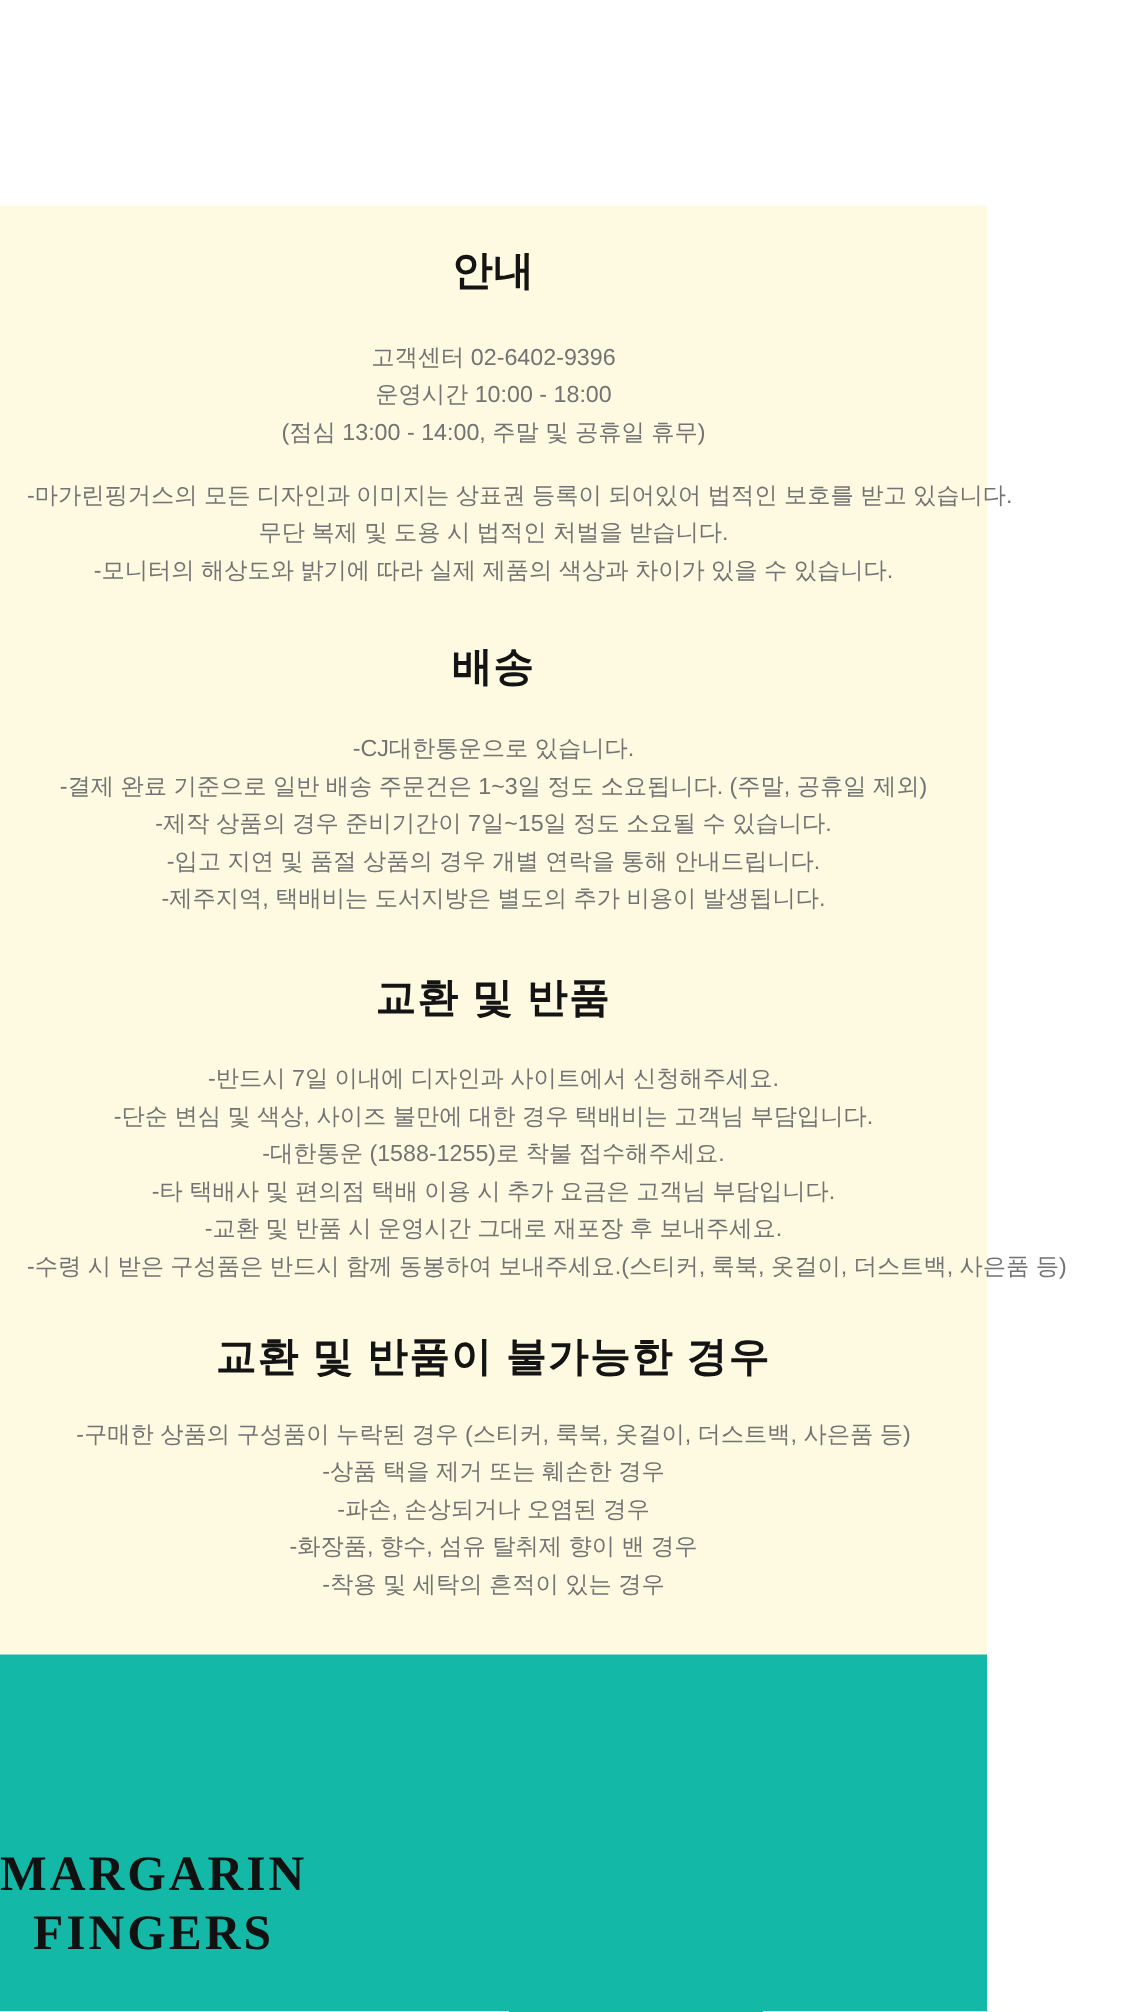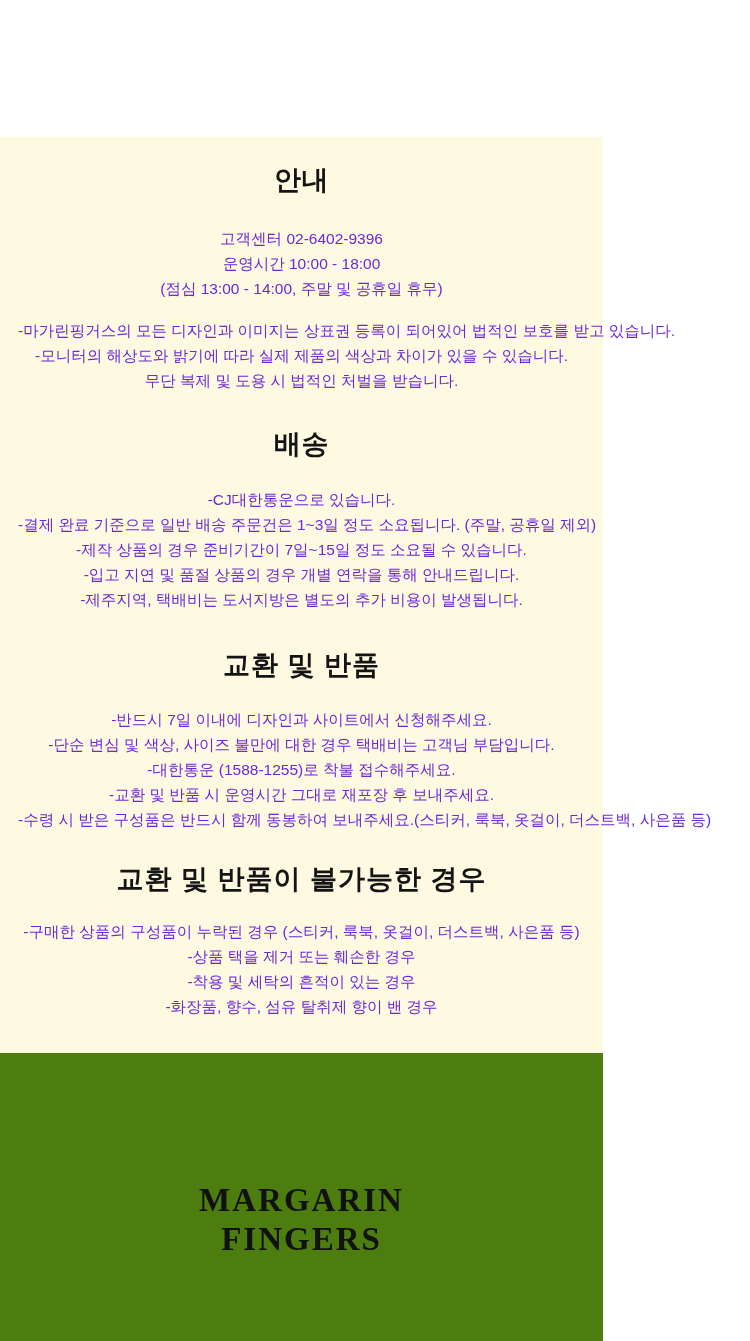--- a/index.html
+++ b/index.html
@@ -9,21 +9,21 @@
   }
   body {
     width: 750px;
     height: 1341px;
     font-family: "Liberation Sans", "DejaVu Sans", sans-serif;
     color: #1a1a1a;
     position: relative;
     overflow: hidden;
   }
   .page {
-    width: 603px;
+    width: 658px;
     height: 1341px;
     display: flex;
     flex-direction: column;
     background: #ffffff;
   }
   .top-spacer {
     height: 137px;
     background: #ffffff;
     flex: none;
   }
@@ -49,38 +49,37 @@
     letter-spacing: 1px;
   }
   .lines {
     margin: 0 auto;
     padding: 0;
     list-style: none;
   }
   .lines li {
     font-size: 15.5px;
     line-height: 25px;
-    color: #6d28d9;
+    color: #737373;
     white-space: nowrap;
   }
   .blk-gap-1 { height: 28px; }
   .blk-gap-2 { height: 17px; }
   .blk-gap-3 { height: 34px; }
   .blk-gap-4 { height: 25px; }
   .blk-gap-5 { height: 36px; }
   .blk-gap-6 { height: 24px; }
   .blk-gap-7 { height: 30px; }
   .blk-gap-8 { height: 22px; }
 
   .bottom-area {
     flex: 1;
-    background: #4d7c0f;
+    background: #14b8a6;
     display: flex;
     align-items: flex-start;
-    justify-content: center;
     padding-top: 128px;
     box-sizing: border-box;
   }
   .brand {
     text-align: center;
     font-family: "Liberation Serif", "DejaVu Serif", serif;
     font-weight: bold;
     color: #111111;
     line-height: 1.18;
   }
@@ -102,22 +101,22 @@
       <h2 class="section-title">안내</h2>
       <div class="blk-gap-1"></div>
       <ul class="lines">
         <li>고객센터 02-6402-9396</li>
         <li>운영시간 10:00 - 18:00</li>
         <li>(점심 13:00 - 14:00, 주말 및 공휴일 휴무)</li>
       </ul>
       <div class="blk-gap-2"></div>
       <ul class="lines">
         <li>-마가린핑거스의 모든 디자인과 이미지는 상표권 등록이 되어있어 법적인 보호를 받고 있습니다.</li>
+        <li>무단 복제 및 도용 시 법적인 처벌을 받습니다.</li>
         <li>-모니터의 해상도와 밝기에 따라 실제 제품의 색상과 차이가 있을 수 있습니다.</li>
-        <li>무단 복제 및 도용 시 법적인 처벌을 받습니다.</li>
       </ul>
     </div>
 
     <div class="blk-gap-3"></div>
 
     <div class="section">
       <h2 class="section-title">배송</h2>
       <div class="blk-gap-4"></div>
       <ul class="lines">
         <li>-CJ대한통운으로 있습니다.</li>
@@ -130,35 +129,37 @@
 
     <div class="blk-gap-5"></div>
 
     <div class="section">
       <h2 class="section-title wide">교환 및  반품</h2>
       <div class="blk-gap-6"></div>
       <ul class="lines">
         <li>-반드시 7일 이내에 디자인과 사이트에서 신청해주세요.</li>
         <li>-단순 변심 및 색상, 사이즈 불만에 대한 경우 택배비는 고객님 부담입니다.</li>
         <li>-대한통운 (1588-1255)로 착불 접수해주세요.</li>
+        <li>-타 택배사 및 편의점 택배 이용 시 추가 요금은 고객님 부담입니다.</li>
         <li>-교환 및 반품 시 운영시간 그대로 재포장 후 보내주세요.</li>
         <li>-수령 시 받은 구성품은 반드시 함께 동봉하여 보내주세요.(스티커, 룩북, 옷걸이, 더스트백, 사은품 등)</li>
       </ul>
     </div>
 
     <div class="blk-gap-7"></div>
 
     <div class="section">
       <h2 class="section-title wide">교환 및 반품이  불가능한 경우</h2>
       <div class="blk-gap-8"></div>
       <ul class="lines">
         <li>-구매한 상품의 구성품이 누락된 경우 (스티커, 룩북, 옷걸이, 더스트백, 사은품 등)</li>
         <li>-상품 택을 제거 또는 훼손한 경우</li>
+        <li>-파손, 손상되거나 오염된 경우</li>
+        <li>-화장품, 향수, 섬유 탈취제 향이 밴 경우</li>
         <li>-착용 및 세탁의 흔적이 있는 경우</li>
-        <li>-화장품, 향수, 섬유 탈취제 향이 밴 경우</li>
       </ul>
     </div>
 
   </div>
 
   <div class="bottom-area">
     <div class="brand">
       <div class="brand-line">MARGARIN</div>
       <div class="brand-line">FINGERS</div>
     </div>

